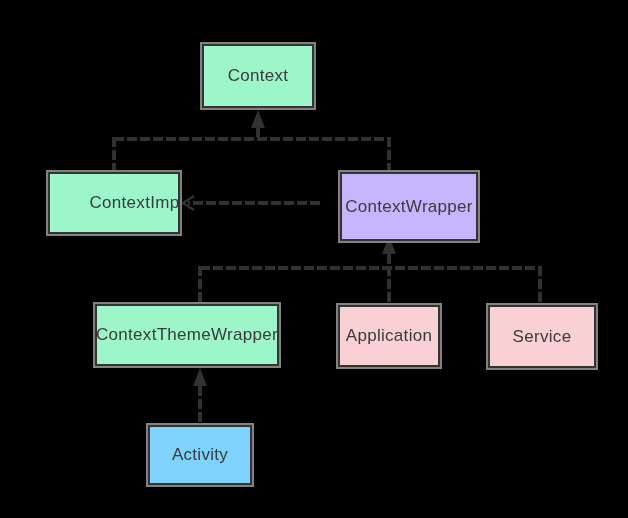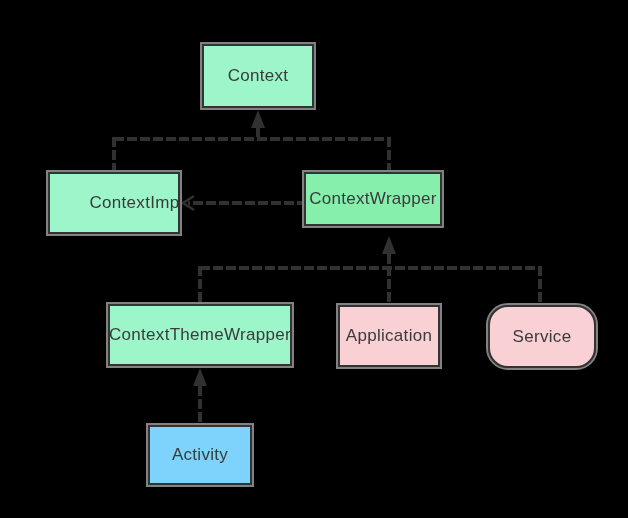--- a/index.html
+++ b/index.html
@@ -60,33 +60,33 @@
   </svg>
 
   <div class="node" style="left: 202px; top: 44px; width: 112px; height: 64px; background: rgb(157, 245, 202);">
     <span>Context</span>
   </div>
 
   <div class="node" style="left: 48px; top: 172px; width: 132px; height: 62px; background: rgb(157, 245, 202); padding-left: 45px;">
     <span>ContextImpl</span>
   </div>
 
-  <div class="node" style="left: 304px; top: 172px; width: 138px; height: 54px; background: #86efac;">
+  <div class="node" style="left: 340px; top: 172px; width: 138px; height: 69px; background: #c4b5fd;">
     <span>ContextWrapper</span>
   </div>
 
-  <div class="node" style="left: 108px; top: 304px; width: 184px; height: 62px; background: rgb(157, 245, 202);">
+  <div class="node" style="left: 95px; top: 304px; width: 184px; height: 62px; background: rgb(157, 245, 202);">
     <span>ContextThemeWrapper</span>
   </div>
 
   <div class="node" style="left: 338px; top: 305px; width: 102px; height: 62px; background: rgb(249, 208, 211);">
     <span>Application</span>
   </div>
 
-  <div class="node" style="left: 488px; top: 305px; width: 108px; height: 63px; background: rgb(249, 208, 211); border-radius: 20px;">
+  <div class="node" style="left: 488px; top: 305px; width: 108px; height: 63px; background: rgb(249, 208, 211);">
     <span>Service</span>
   </div>
 
   <div class="node" style="left: 148px; top: 425px; width: 104px; height: 60px; background: #7dd3fc;">
     <span>Activity</span>
   </div>
 
 </div>
 
 </body></html>

